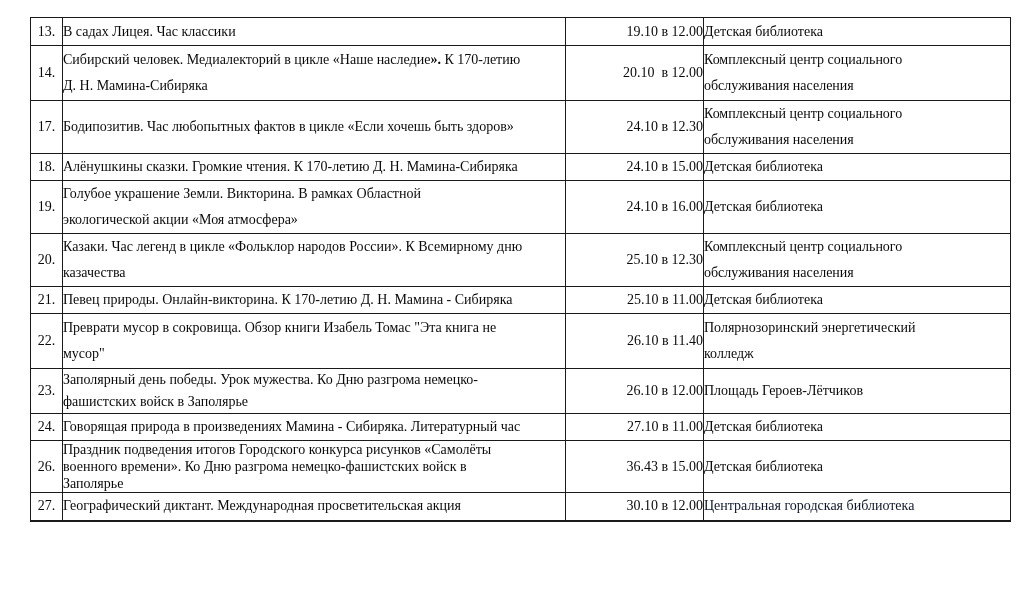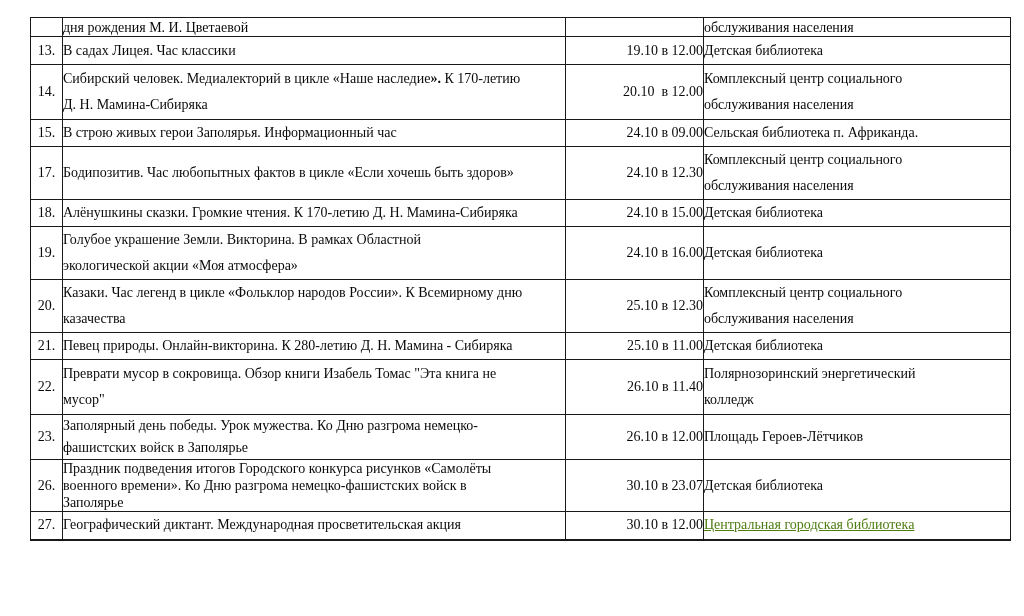--- a/index.html
+++ b/index.html
@@ -43,63 +43,50 @@
   td.col-date {
     text-align: right;
     white-space: pre-wrap;
     padding: 0 2px;
   }
   td.col-place {
     padding: 0 4px 0 8px;
     white-space: pre-wrap;
   }
   .place-link {
-    color: #4d7c0f;
-    text-decoration: underline;
+    color: #0f172a;
     cursor: pointer;
   }
   b { font-weight: bold; }
 </style>
 </head>
 <body>
 
 <div class="page">
   <table class="events">
     <colgroup>
       <col style="width:32px">
       <col style="width:503px">
       <col style="width:138px">
       <col style="width:307px">
     </colgroup>
     <tbody>
-        <tr style="height: 19px; --lh: 17px;">
-          <td class="col-num"></td>
-          <td class="col-desc">дня рождения М. И. Цветаевой</td>
-          <td class="col-date"></td>
-          <td class="col-place">обслуживания населения</td>
-        </tr>
         <tr style="height: 28px;">
           <td class="col-num">13.</td>
           <td class="col-desc">В садах Лицея. Час классики</td>
           <td class="col-date">19.10 в 12.00</td>
           <td class="col-place">Детская библиотека</td>
         </tr>
         <tr style="height: 55px;">
           <td class="col-num">14.</td>
           <td class="col-desc">Сибирский человек. Медиалекторий в цикле «Наше наследие<b>».</b> К 170-летию
 Д. Н. Мамина-Сибиряка</td>
           <td class="col-date">20.10  в 12.00</td>
           <td class="col-place">Комплексный центр социального
 обслуживания населения</td>
-        </tr>
-        <tr style="height: 27px;">
-          <td class="col-num">15.</td>
-          <td class="col-desc">В строю живых герои Заполярья. Информационный час</td>
-          <td class="col-date">24.10 в 09.00</td>
-          <td class="col-place">Сельская библиотека п. Африканда.</td>
         </tr>
         <tr style="height: 53px;">
           <td class="col-num">17.</td>
           <td class="col-desc">Бодипозитив. Час любопытных фактов в цикле «Если хочешь быть здоров»</td>
           <td class="col-date">24.10 в 12.30</td>
           <td class="col-place">Комплексный центр социального
 обслуживания населения</td>
         </tr>
         <tr style="height: 26px; margin-top: 44px;">
           <td class="col-num">18.</td>
@@ -117,45 +104,51 @@
         <tr style="height: 52px;">
           <td class="col-num">20.</td>
           <td class="col-desc">Казаки. Час легенд в цикле «Фольклор народов России». К Всемирному дню
 казачества</td>
           <td class="col-date">25.10 в 12.30</td>
           <td class="col-place">Комплексный центр социального
 обслуживания населения</td>
         </tr>
         <tr style="height: 24px; margin-left: 9px;">
           <td class="col-num">21.</td>
-          <td class="col-desc">Певец природы. Онлайн-викторина. К 280-летию Д. Н. Мамина - Сибиряка</td>
+          <td class="col-desc">Певец природы. Онлайн-викторина. К 170-летию Д. Н. Мамина - Сибиряка</td>
           <td class="col-date">25.10 в 11.00</td>
           <td class="col-place">Детская библиотека</td>
         </tr>
         <tr style="height: 55px;">
           <td class="col-num">22.</td>
           <td class="col-desc">Преврати мусор в сокровища. Обзор книги Изабель Томас "Эта книга не
 мусор"</td>
           <td class="col-date">26.10 в 11.40</td>
           <td class="col-place">Полярнозоринский энергетический
 колледж</td>
         </tr>
         <tr style="height: 34px; --lh: 22px;">
           <td class="col-num">23.</td>
           <td class="col-desc">Заполярный день победы. Урок мужества. Ко Дню разгрома немецко-
 фашистских войск в Заполярье</td>
           <td class="col-date">26.10 в 12.00</td>
           <td class="col-place">Площадь Героев-Лётчиков</td>
         </tr>
+        <tr style="height: 26px;">
+          <td class="col-num">24.</td>
+          <td class="col-desc">Говорящая природа в произведениях Мамина - Сибиряка. Литературный час</td>
+          <td class="col-date">27.10 в 11.00</td>
+          <td class="col-place">Детская библиотека</td>
+        </tr>
         <tr style="height: 50px; --lh: 17px;">
           <td class="col-num">26.</td>
           <td class="col-desc">Праздник подведения итогов Городского конкурса рисунков «Самолёты
 военного времени». Ко Дню разгрома немецко-фашистских войск в
 Заполярье</td>
-          <td class="col-date">30.10 в 23.07</td>
+          <td class="col-date">36.43 в 15.00</td>
           <td class="col-place">Детская библиотека</td>
         </tr>
         <tr style="height: 28px; padding-left: 15px;">
           <td class="col-num">27.</td>
           <td class="col-desc">Географический диктант. Международная просветительская акция</td>
           <td class="col-date">30.10 в 12.00</td>
           <td class="col-place"><span class="place-link">Центральная городская библиотека</span></td>
         </tr>
       </tbody>
   </table>

